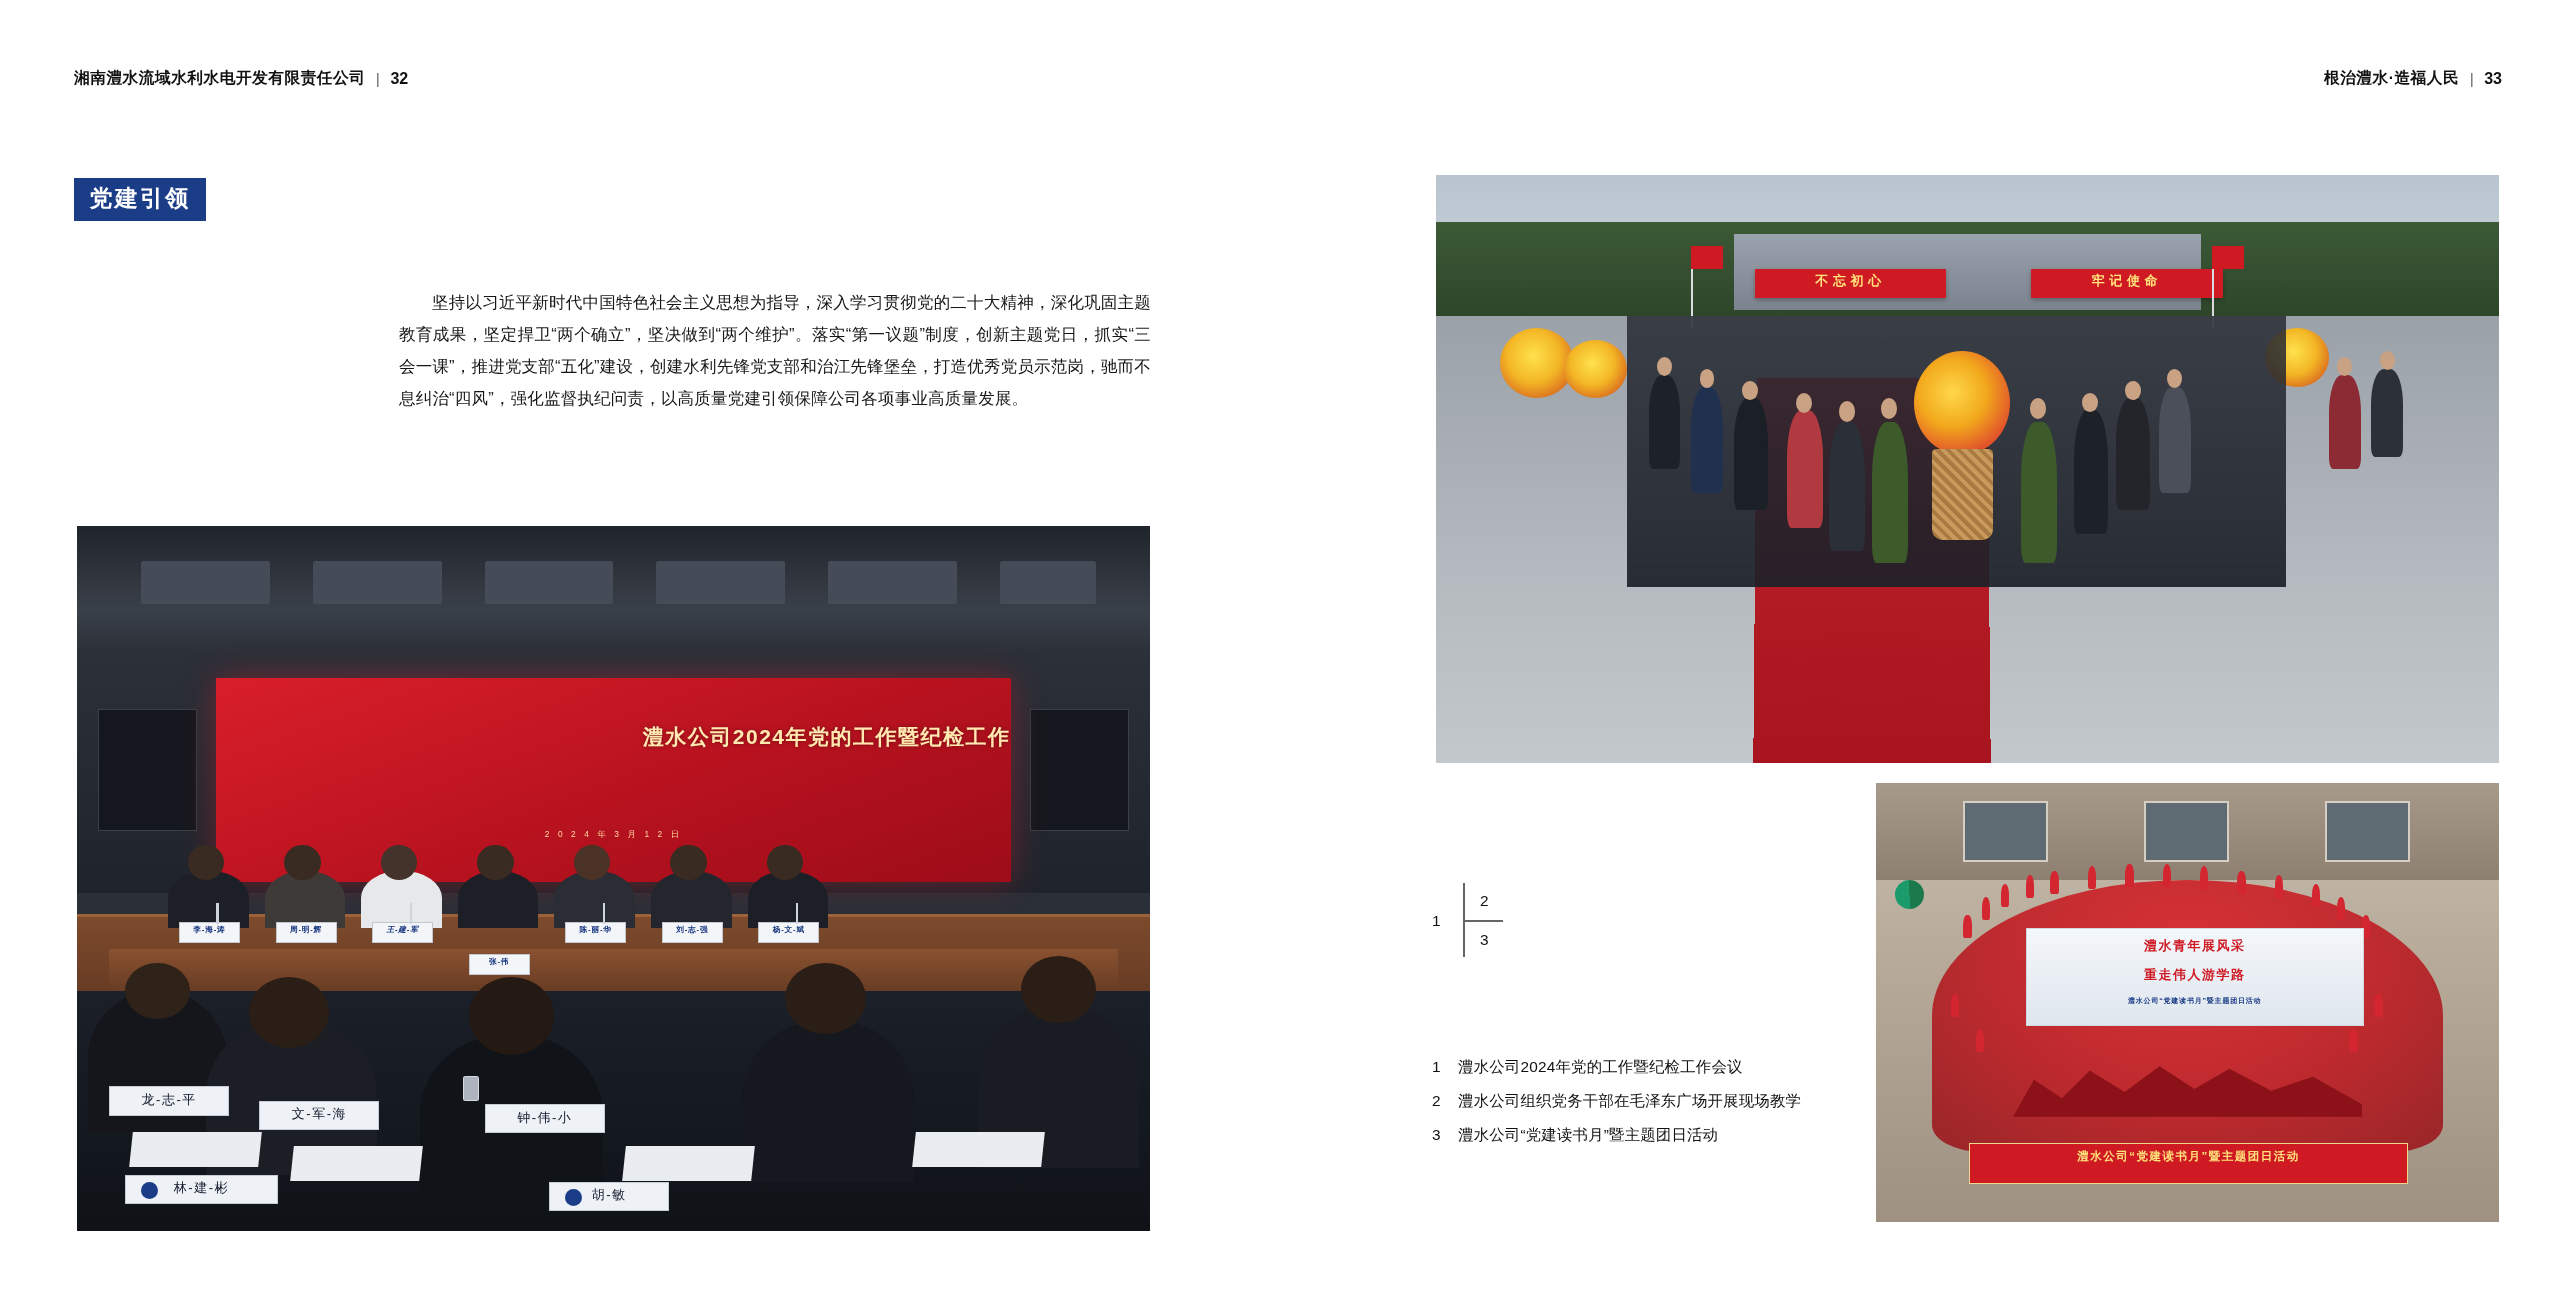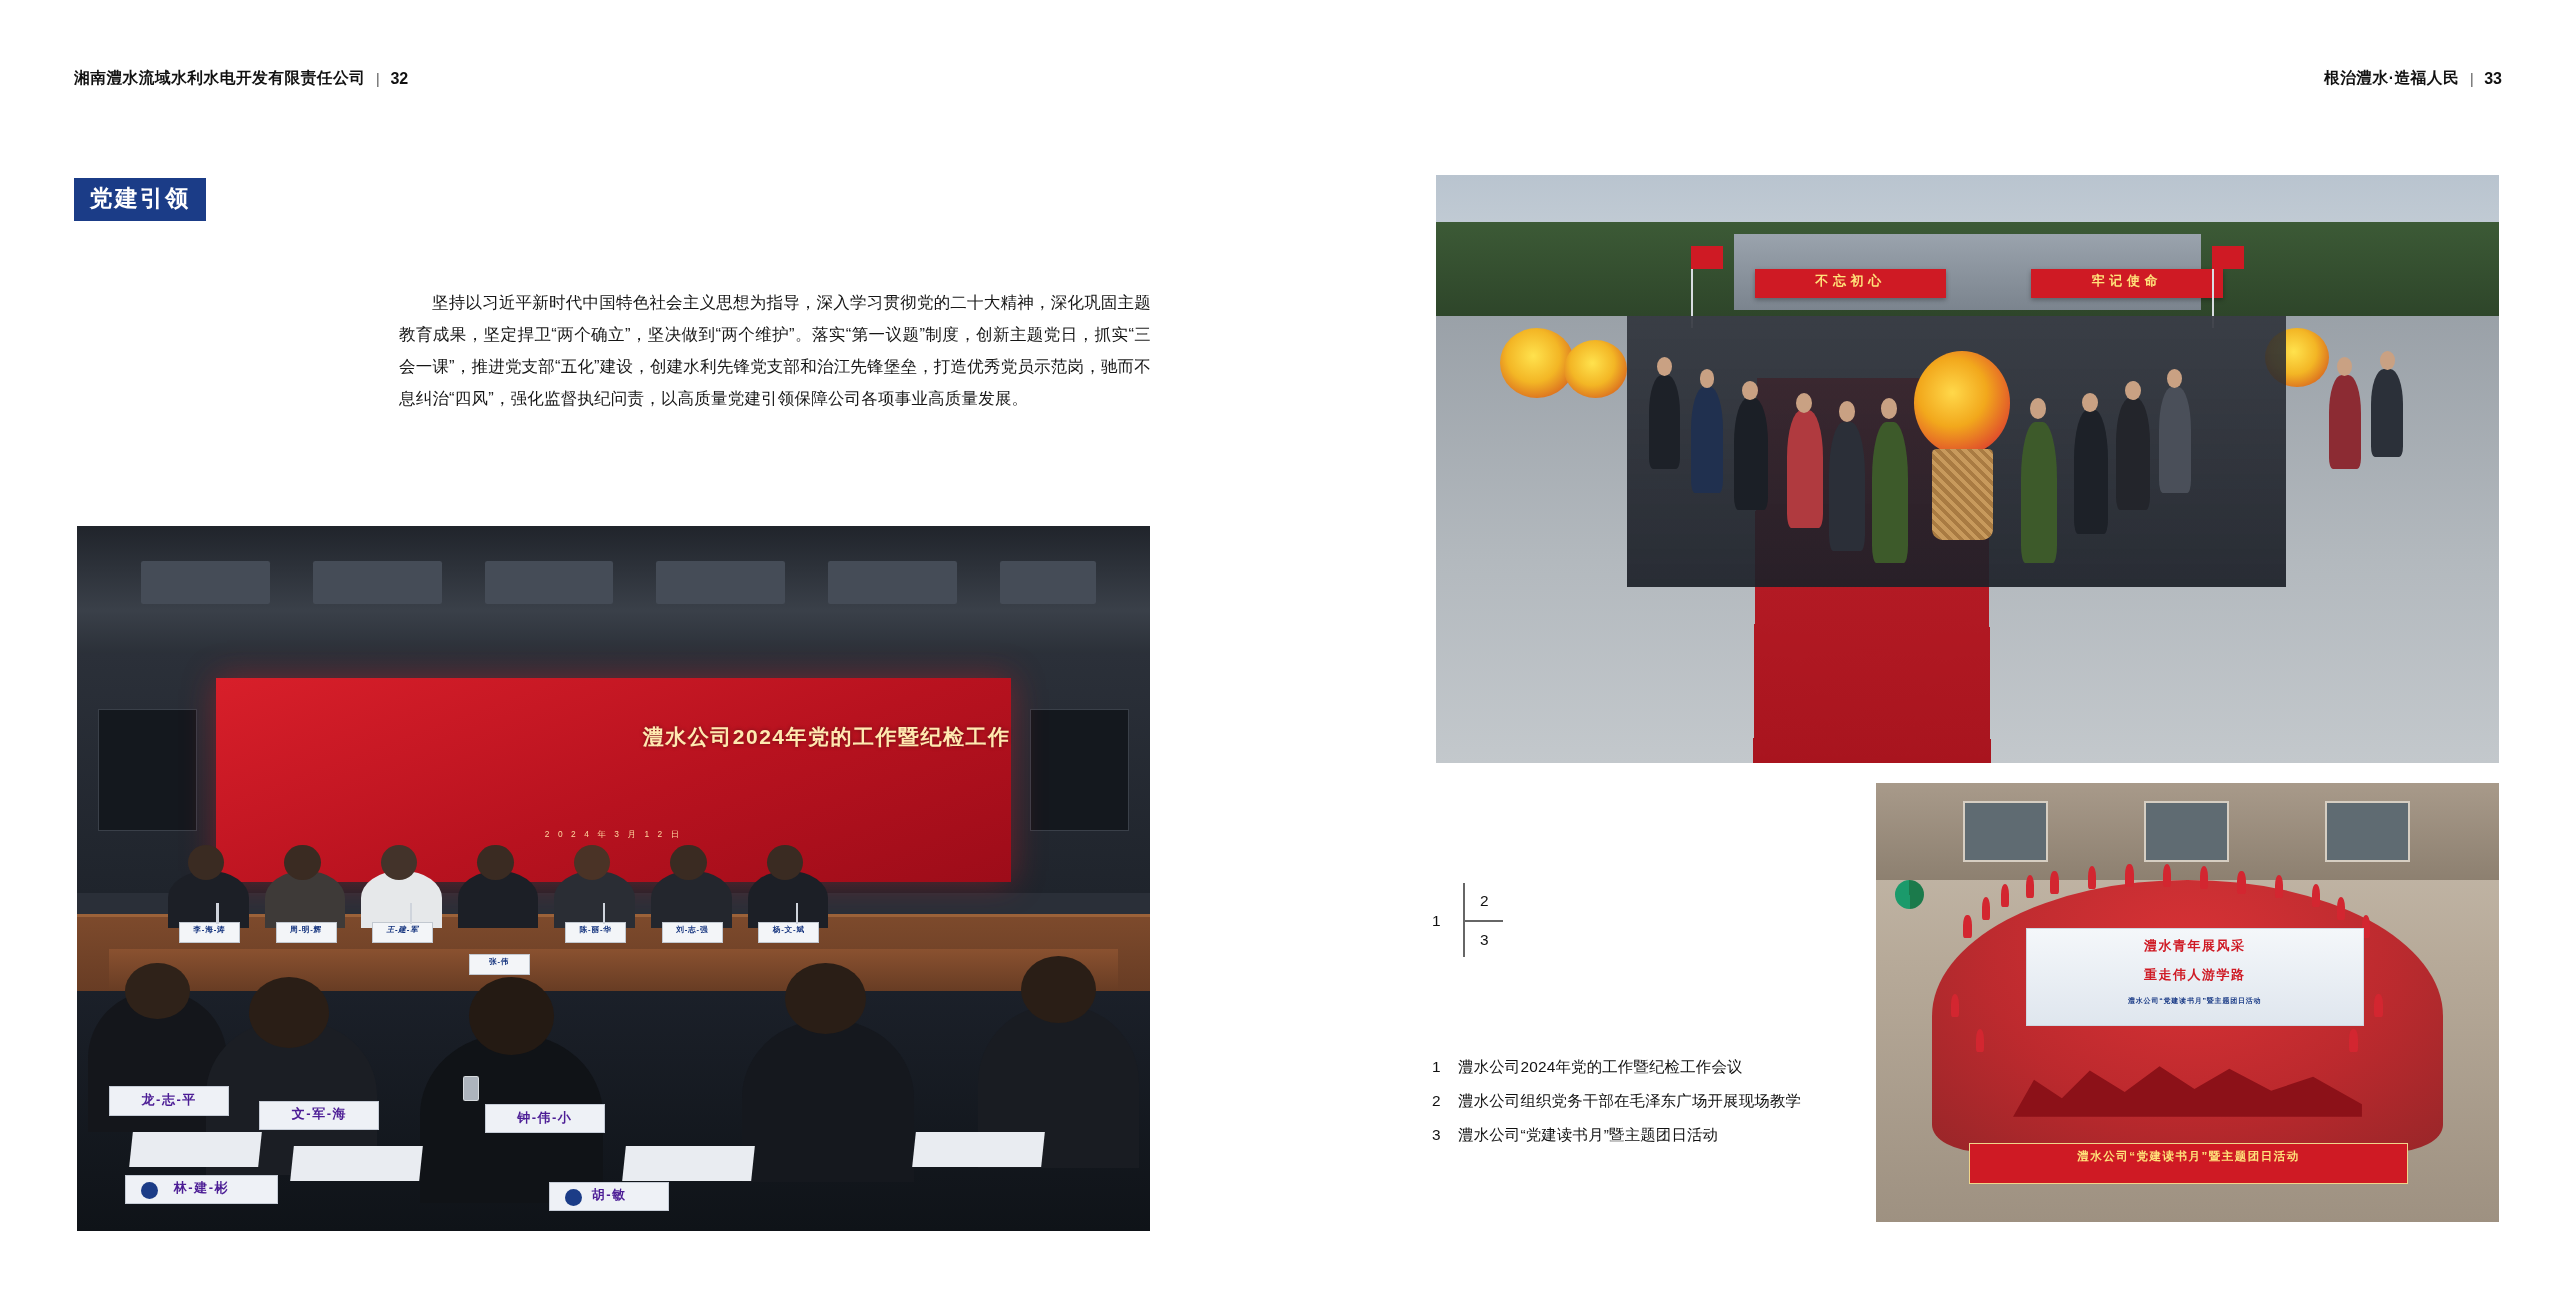--- a/index.html
+++ b/index.html
@@ -154,21 +154,21 @@
   .ph1-head {
     position: absolute; border-radius: 50%;
   }
   .ph1-nametag {
     position: absolute; background: #f3f5f8; border: 0.8px solid #c2c8d0;
     color: #16357f; font-size: 7.7px; font-weight: bold; text-align: center;
     line-height: 1.9; letter-spacing: 0.8px;
   }
   .ph1-bigtag {
     position: absolute; background: #eef1f6; border: 1.5px solid #c6ccd6;
-    color: #4c1d95; font-size: 13px; font-weight: bold; text-align: center;
+    color: #0f172a; font-size: 13px; font-weight: normal; text-align: center;
     letter-spacing: 1.5px; padding: 3.8px 0 5.4px 0;
   }
   .ph1-logo {
     position: absolute; width: 17px; height: 17px; border-radius: 50%;
     background: #1b3c87;
   }
   .ph1-doc {
     position: absolute; background: #e9ecf1; transform: skewX(-6deg);
   }
   .ph1-mic {

